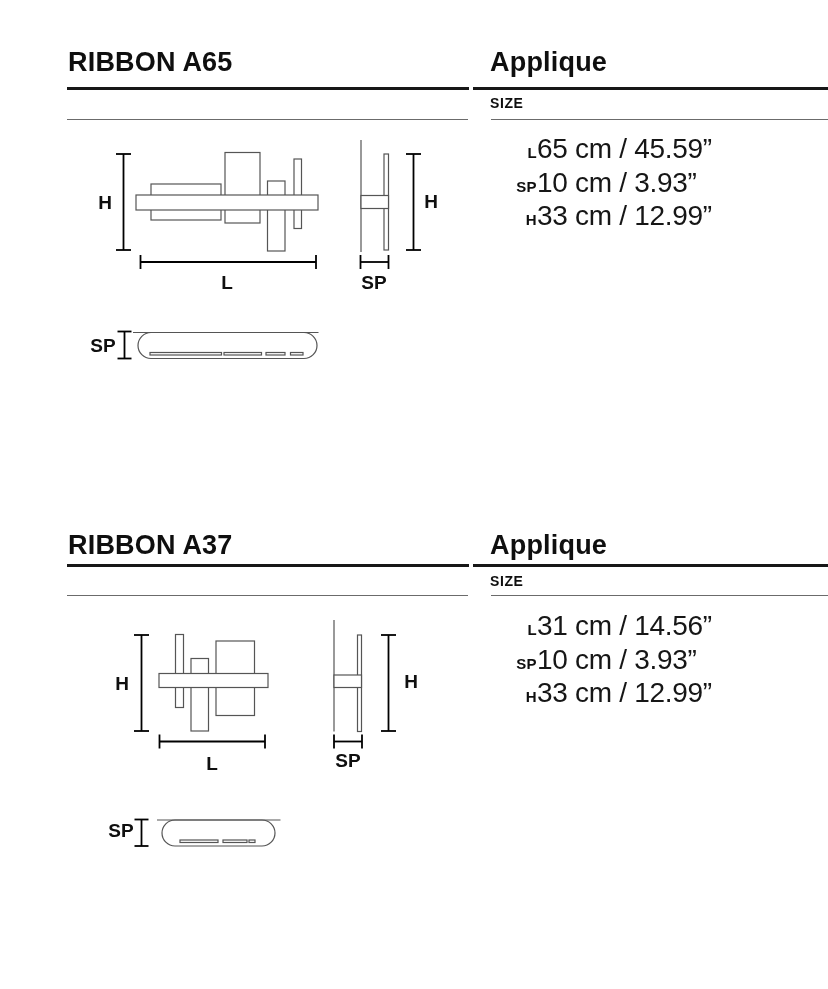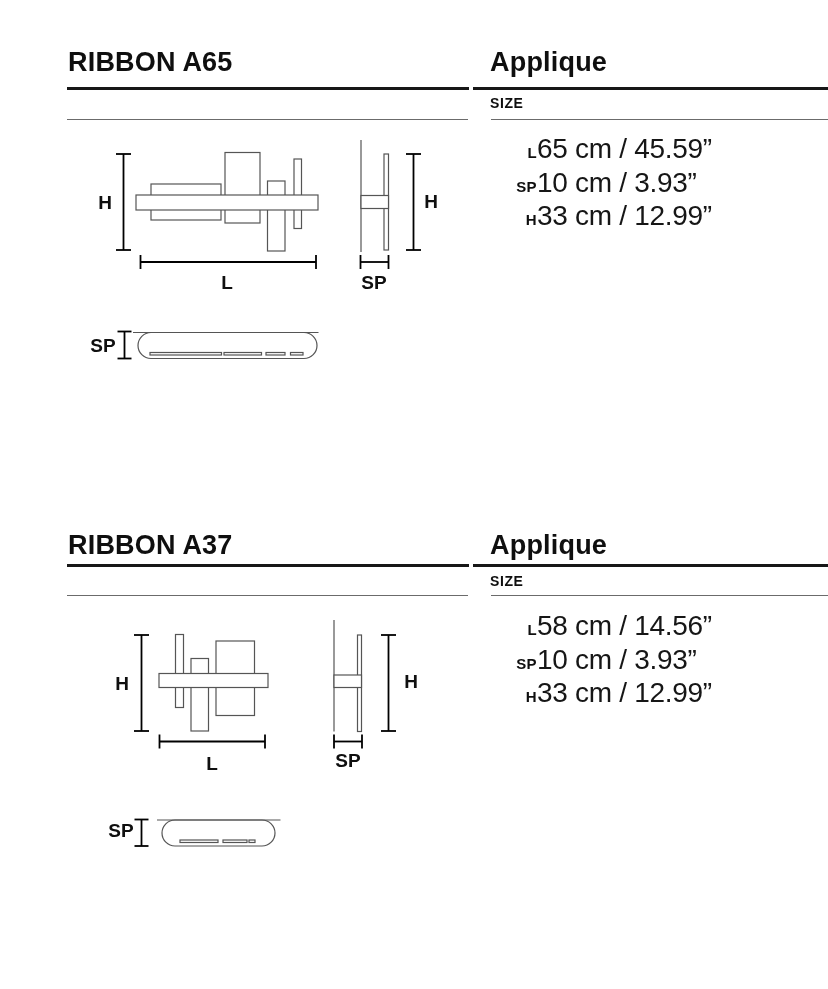--- a/index.html
+++ b/index.html
@@ -176,21 +176,21 @@
     <div class="rule-thick s2-rule-thick" style="left:473px; width:355px;"></div>
 
     <div class="size-heading col-right s2-size-head">SIZE</div>
 
     <div class="rule-thin s2-rule-thin" style="left:67px; width:401px;"></div>
     <div class="rule-thin s2-rule-thin" style="left:491px; width:337px;"></div>
 
     <div class="size-table col-right s2-table">
       <div class="dim-row">
         <span class="dim-label">L</span>
-        <span class="dim-value">58 cm / 14.56”</span>
+        <span class="dim-value">31 cm / 14.56”</span>
       </div>
       <div class="dim-row">
         <span class="dim-label">SP</span>
         <span class="dim-value">10 cm / 3.93”</span>
       </div>
       <div class="dim-row">
         <span class="dim-label">H</span>
         <span class="dim-value">33 cm / 12.99”</span>
       </div>
     </div>

